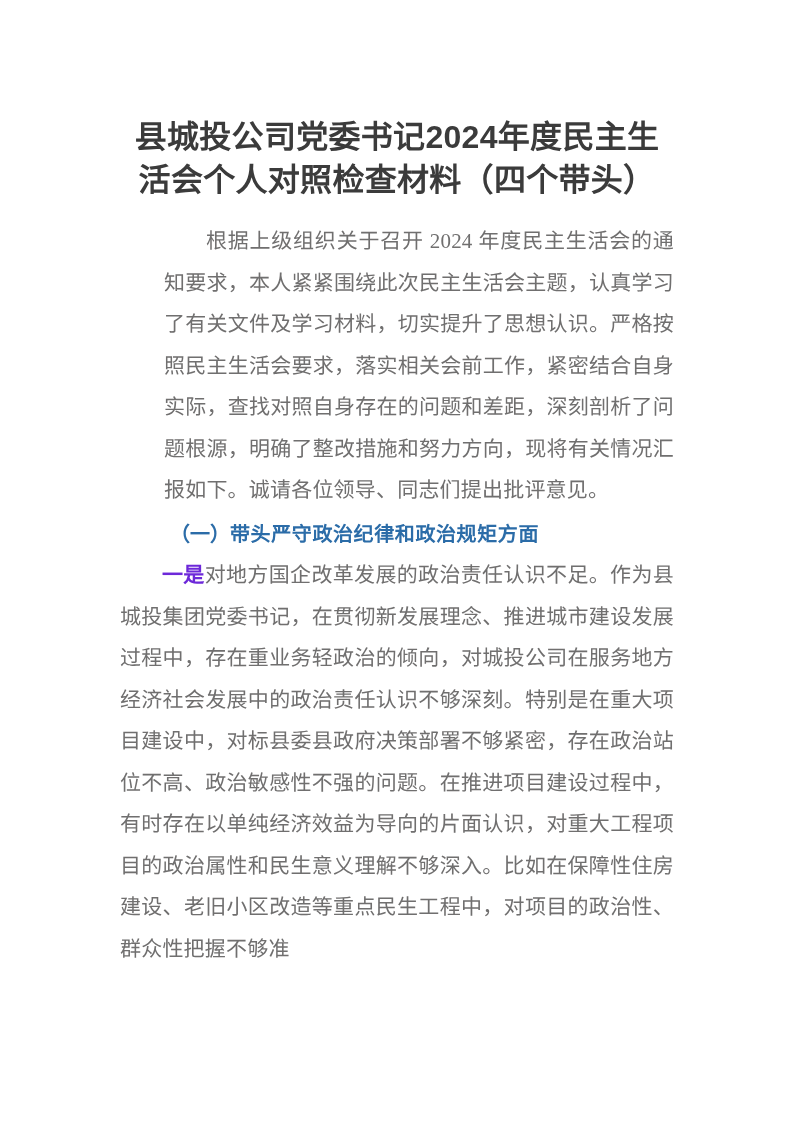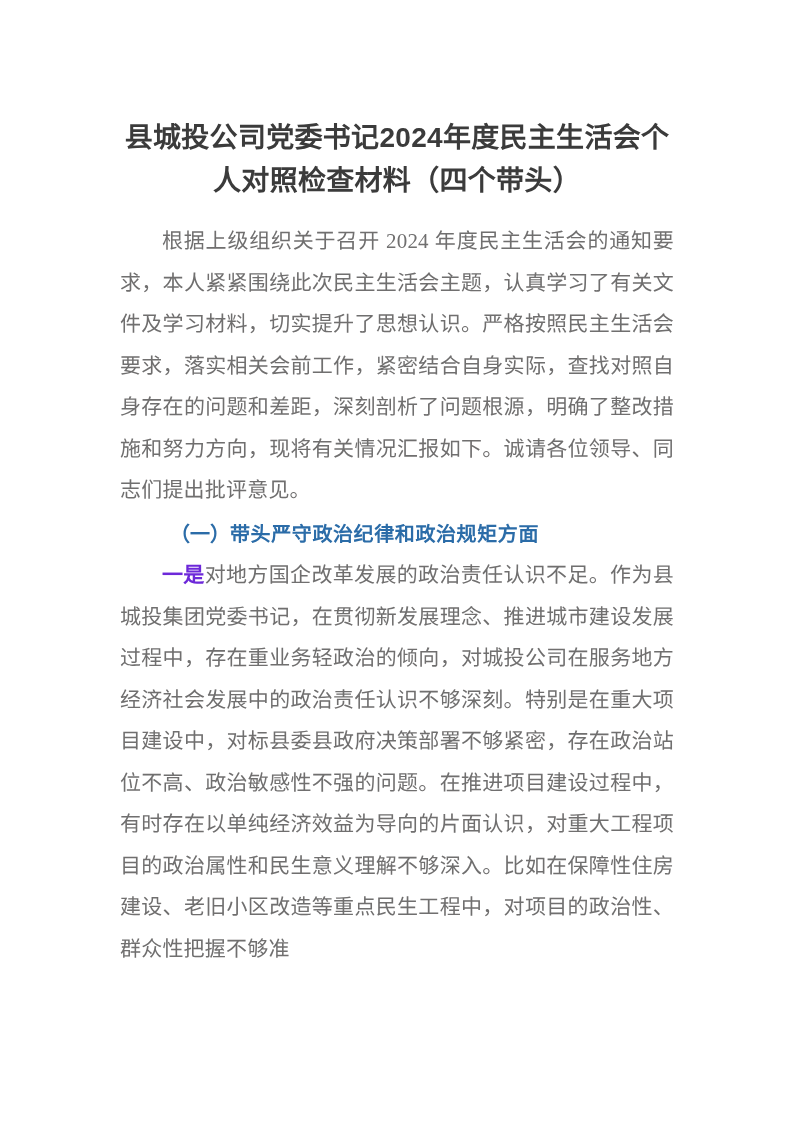--- a/index.html
+++ b/index.html
@@ -30,21 +30,21 @@
     top: 0;
     width: 554px;
   }
 
   
   .doc-title {
     margin: 0;
     padding-top: 116px;
     font-family: "Liberation Sans", "DejaVu Sans", sans-serif;
     font-weight: bold;
-    font-size: 28px;
+    font-size: 32px;
     line-height: 43px;
     color: #3b3b3b;
     text-align: center;
     letter-spacing: 0.3px;
     white-space: pre-line;
   }
 
   
   .body-par {
     margin: 0;
@@ -53,20 +53,21 @@
     line-height: 41.5px;
     color: #706f6f;
     text-align: justify;
     text-justify: inter-ideograph;
     text-indent: 42px;
     letter-spacing: 0.2px;
   }
 
   .par-gap-first {
     margin-top: 19px;
+    margin-left: 44px;
   }
 
   .lead-bold {
     font-weight: bold;
     color: #6d28d9;
   }
 
   
   .heading-1 {
     margin: 0;

